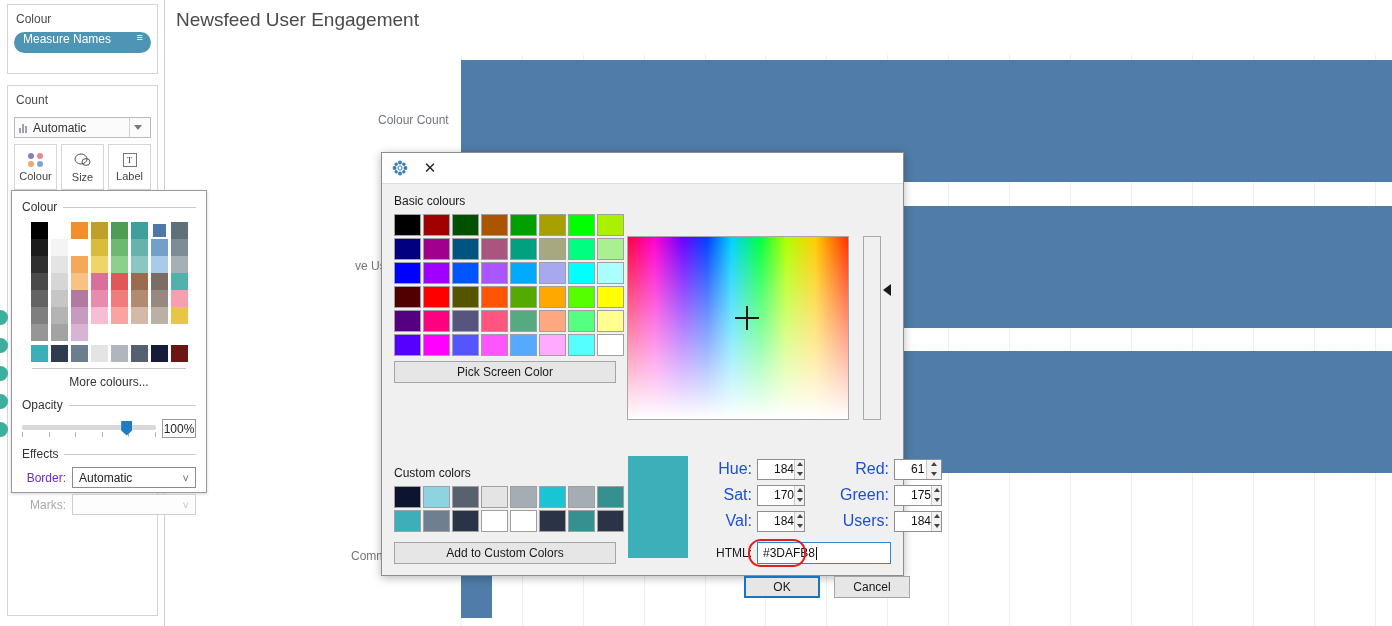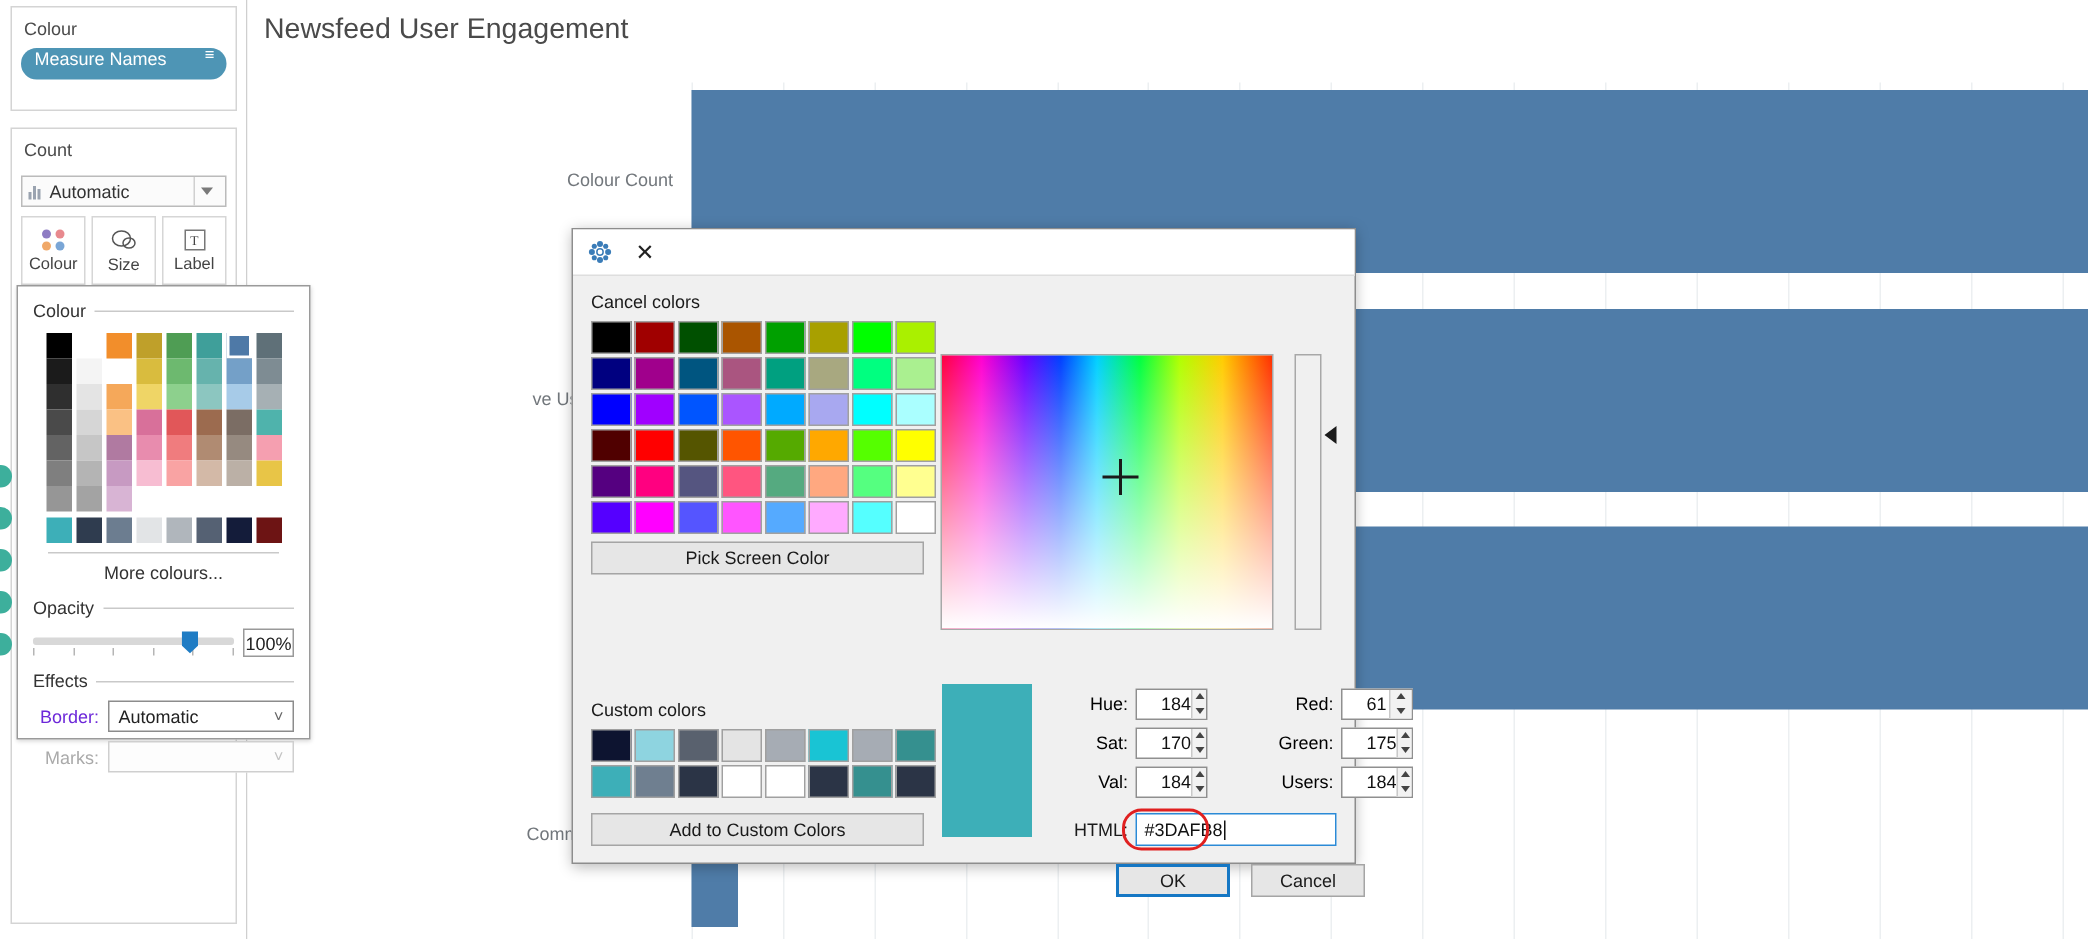--- a/index.html
+++ b/index.html
@@ -206,21 +206,21 @@
     border-right: 8px solid #1a1a1a;
   }
 
   #preview {
     position: absolute; left: 246px; top: 272px; width: 60px; height: 102px;
     background: #3dafb8;
   }
 
   .fields { position: absolute; left: 326px; top: 272px; }
   .frow { display: flex; align-items: center; height: 26px; gap: 0; }
-  .frow .fl { width: 44px; text-align: right; font-size: 12px; color: #000000; margin-right: 5px; }
+  .frow .fl { width: 44px; text-align: right; font-size: 16px; color: #1d4ed8; margin-right: 5px; }
   .frow .fl.wide { width: 58px; }
   .spin {
     width: 48px; height: 21px; border: 1px solid #8f8f8f; background: #fff;
     display: flex; align-items: center;
   }
   .spin .sv { flex: 1; padding-left: 16px; font-size: 12px; color: #111; }
   .spin .arrows {
     width: 15px; height: 19px; border-left: 1px solid #c9c9c9; background: #f2f2f2;
     display: flex; flex-direction: column; align-items: center; justify-content: space-around;
   }
@@ -501,21 +501,21 @@
             <circle cx="4.2" cy="11.8" r="1.7"></circle>
               <circle cx="4.2" cy="4.2" r="1.7"></circle>
           </g>
           <circle cx="8" cy="8" r="2.1" fill="#ffffff" stroke="#3a7cb8"></circle>
         </svg>
       </span>
       <span class="dlg-close">✕</span>
     </div>
 
     <div class="dlg-body">
-      <div class="bc-label">Cancel colors</div>
+      <div class="bc-label">Basic colours</div>
       <div id="basic-grid">
           <div class="bsw" style="background: rgb(0, 0, 0);"></div>
           <div class="bsw" style="background: rgb(160, 0, 0);"></div>
           <div class="bsw" style="background: rgb(0, 80, 0);"></div>
           <div class="bsw" style="background: rgb(170, 85, 0);"></div>
           <div class="bsw" style="background: rgb(0, 160, 0);"></div>
           <div class="bsw" style="background: rgb(168, 160, 0);"></div>
           <div class="bsw" style="background: rgb(0, 255, 0);"></div>
           <div class="bsw" style="background: rgb(170, 240, 0);"></div>
           <div class="bsw" style="background: rgb(0, 0, 128);"></div>

